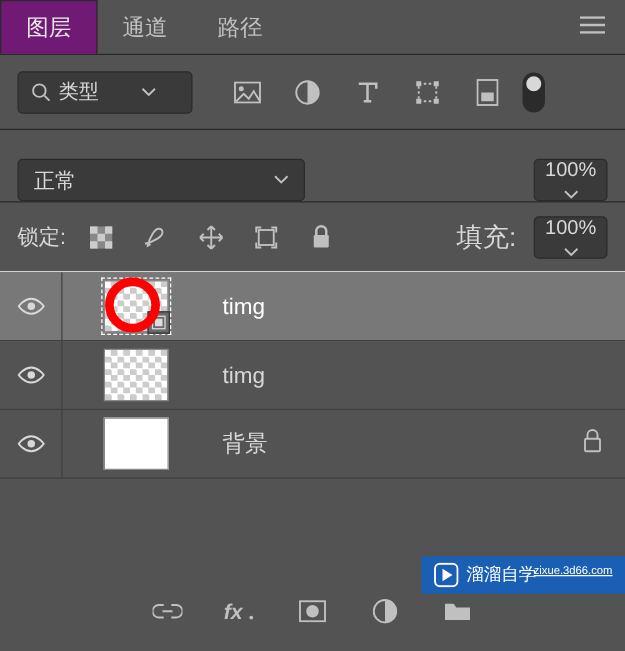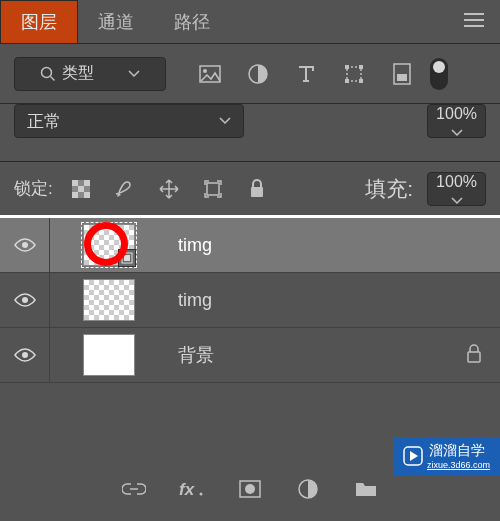--- a/index.html
+++ b/index.html
@@ -1,39 +1,39 @@
 <!DOCTYPE html>
 <html><head>
   <meta charset="utf-8">
   <style>
     * { margin: 0; padding: 0; box-sizing: border-box; font-family: "Microsoft YaHei", sans-serif; }
     body { width: 500px; height: 521px; background: #535353; color: #d8d8d8; font-size: 15px; overflow: hidden; position: relative; }
     
     .tabs { display: flex; align-items: center; height: 44px; background: #535353; border-bottom: 1px solid #2a2a2a; }
     .tab { padding: 0 20px; height: 100%; display: flex; align-items: center; cursor: pointer; color: #c0c0c0; font-size: 18px; }
-    .tab.active { background: #c2410c; border: 1px solid #2a2a2a; border-bottom: none; color: #e8e8e8; }
+    .tab.active { background: #701a75; border: 1px solid #2a2a2a; border-bottom: none; color: #e8e8e8; }
     .tabs-spacer { flex: 1; }
     .menu-icon { padding: 0 16px; cursor: pointer; }
     
     .filter-row { display: flex; align-items: center; height: 60px; padding: 0 14px; gap: 8px; border-bottom: 1px solid #2a2a2a; }
-    .search-box { display: flex; align-items: center; background: #3a3a3a; border: 1px solid #2a2a2a; border-radius: 4px; height: 34px; padding: 0 10px; width: 152px; gap: 6px; justify-content: center; }
+    .search-box { display: flex; align-items: center; background: #3a3a3a; border: 1px solid #2a2a2a; border-radius: 4px; height: 34px; padding: 0 10px; width: 140px; gap: 6px; }
     .search-box input { background: transparent; border: none; color: #d8d8d8; font-size: 16px; width: 60px; outline: none; }
     .icon-btn { width: 28px; height: 28px; display: flex; align-items: center; justify-content: center; cursor: pointer; font-weight: bold; }
     .filter-icons { display: flex; gap: 20px; margin-left: 22px; align-items: center; }
     .dot-toggle { width: 18px; height: 32px; background: #2b2b2b; border-radius: 9px; display: flex; align-items: flex-start; justify-content: center; padding-top: 3px; margin-left: 6px; }
     .dot-toggle .dot { width: 12px; height: 12px; background: #d8d8d8; border-radius: 50%; }
     
-    .blend-row { display: flex; align-items: flex-start; height: 58px; padding: 0 14px; gap: 10px; border-bottom: 1px solid #2a2a2a; }
+    .blend-row { display: flex; align-items: flex-end; height: 58px; padding: 0 14px; gap: 10px; border-bottom: 1px solid #2a2a2a; }
     .blend-select { display: flex; align-items: center; justify-content: space-between; background: #3a3a3a; border: 1px solid #2a2a2a; border-radius: 4px; height: 34px; padding: 0 12px; width: 230px; font-size: 17px; }
     .blend-spacer { flex: 1; }
     .opacity-label { color: #d8d8d8; font-size: 17px; }
     .value-box { display: flex; align-items: center; background: #3a3a3a; border: 1px solid #2a2a2a; border-radius: 4px; height: 34px; padding: 0 8px; gap: 6px; flex-direction: column; }
     .value-box span { font-size: 16px; }
     
-    .lock-row { display: flex; align-items: center; height: 56px; padding: 0 14px; gap: 14px; border-bottom: 3px solid #ffffff; }
+    .lock-row { display: flex; align-items: center; height: 56px; padding: 0 14px; gap: 14px; border-bottom: 1px solid #ffffff; }
     .lock-label { font-size: 17px; }
     .lock-icons { display: flex; gap: 16px; align-items: center; }
     .lock-spacer { flex: 1; }
     .fill-label { font-size: 21px; }
     
     .layers { background: #535353; }
     .layer { display: flex; align-items: center; height: 55px; border-bottom: 1px solid #404040; position: relative; gap: 23px; }
     .layer.selected { background: #787878; }
     .layer.selected .layer-name { color: #fff; }
     .vis-col { width: 50px; display: flex; align-items: center; justify-content: center; border-right: 1px solid #404040; height: 100%; }
@@ -45,21 +45,21 @@
     .red-circle { position: absolute; width: 44px; height: 44px; border: 7px solid #f00; border-radius: 50%; left: 84px; top: 4px; pointer-events: none; z-index: 10; }
     .layer-name { margin-left: 20px; font-size: 18px; color: #d8d8d8; }
     .lock-badge { margin-left: auto; margin-right: 18px; }
     
     .bottom-spacer { height: 104px; }
     
     .footer { position: absolute; bottom: 18px; left: 0; right: 0; display: flex; align-items: center; justify-content: center; gap: 30px; padding: 0 20px; }
     
     .watermark { position: absolute; right: 0; bottom: 46px; background: #1a5fb4; color: #fff; padding: 5px 10px; display: flex; align-items: center; gap: 6px; font-size: 14px; }
     .watermark .sub { font-size: 9px; margin-left: -2px; text-decoration: underline; }
-    .watermark-box { display: flex; flex-direction: column; align-items: flex-start; }
+    .watermark-box { display: flex; flex-direction: row; align-items: flex-start; }
   </style>
 </head>
 <body>
 
 <div class="tabs">
   <div class="tab active">图层</div>
   <div class="tab">通道</div>
   <div class="tab">路径</div>
   <div class="tabs-spacer"></div>
   <div class="menu-icon">

